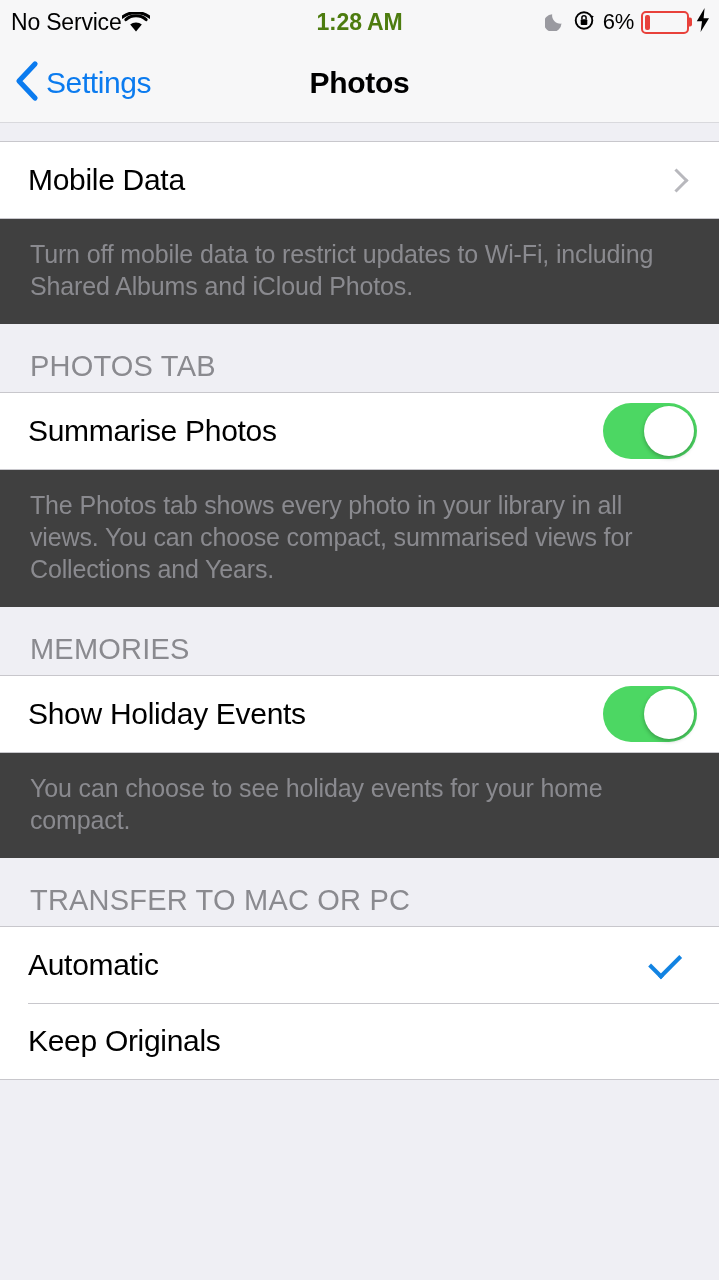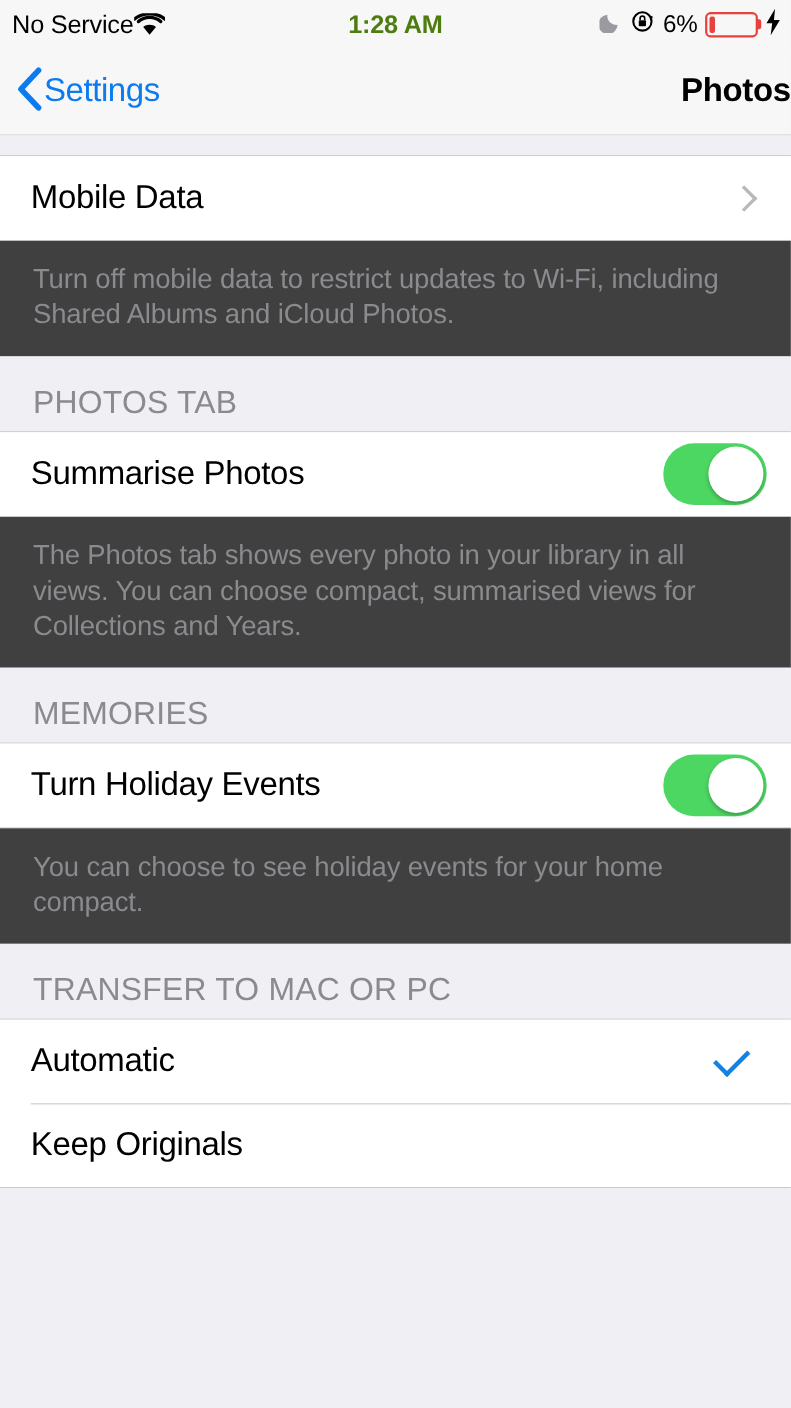--- a/index.html
+++ b/index.html
@@ -85,32 +85,33 @@
     position: relative;
     height: 78px;
     background: #F7F7F8;
     border-bottom: 1px solid #D9D9DD;
     display: flex;
     align-items: center;
   }
   .nav-back {
     display: flex;
     align-items: center;
+    gap: 6px;
     padding-left: 14px;
     cursor: pointer;
   }
   .nav-back-label {
     font-size: 30px;
     color: #0B7BEF;
     letter-spacing: -0.4px;
   }
   .nav-title {
     position: absolute;
     left: 0; right: 0;
-    text-align: right;
+    text-align: center;
     font-size: 30px;
     font-weight: bold;
     color: #000;
     letter-spacing: -0.3px;
     pointer-events: none;
   }
 
   
   .content {
     height: calc(1280px - 44px - 79px);
@@ -287,21 +288,21 @@
       <span class="toggle on">
         <span class="knob"></span>
       </span>
     </div>
   </div>
   <div class="footer-text">The Photos tab shows every photo in your library in all views. You can choose compact, summarised views for Collections and Years.</div>
 
   <div class="section-header">MEMORIES</div>
   <div class="group">
     <div class="row">
-      <span class="row-label">Turn Holiday Events</span>
+      <span class="row-label">Show Holiday Events</span>
       <span class="toggle on">
         <span class="knob"></span>
       </span>
     </div>
   </div>
   <div class="footer-text">You can choose to see holiday events for your home compact.</div>
 
   <div class="section-header">TRANSFER TO MAC OR PC</div>
   <div class="group">
     <div class="row">

